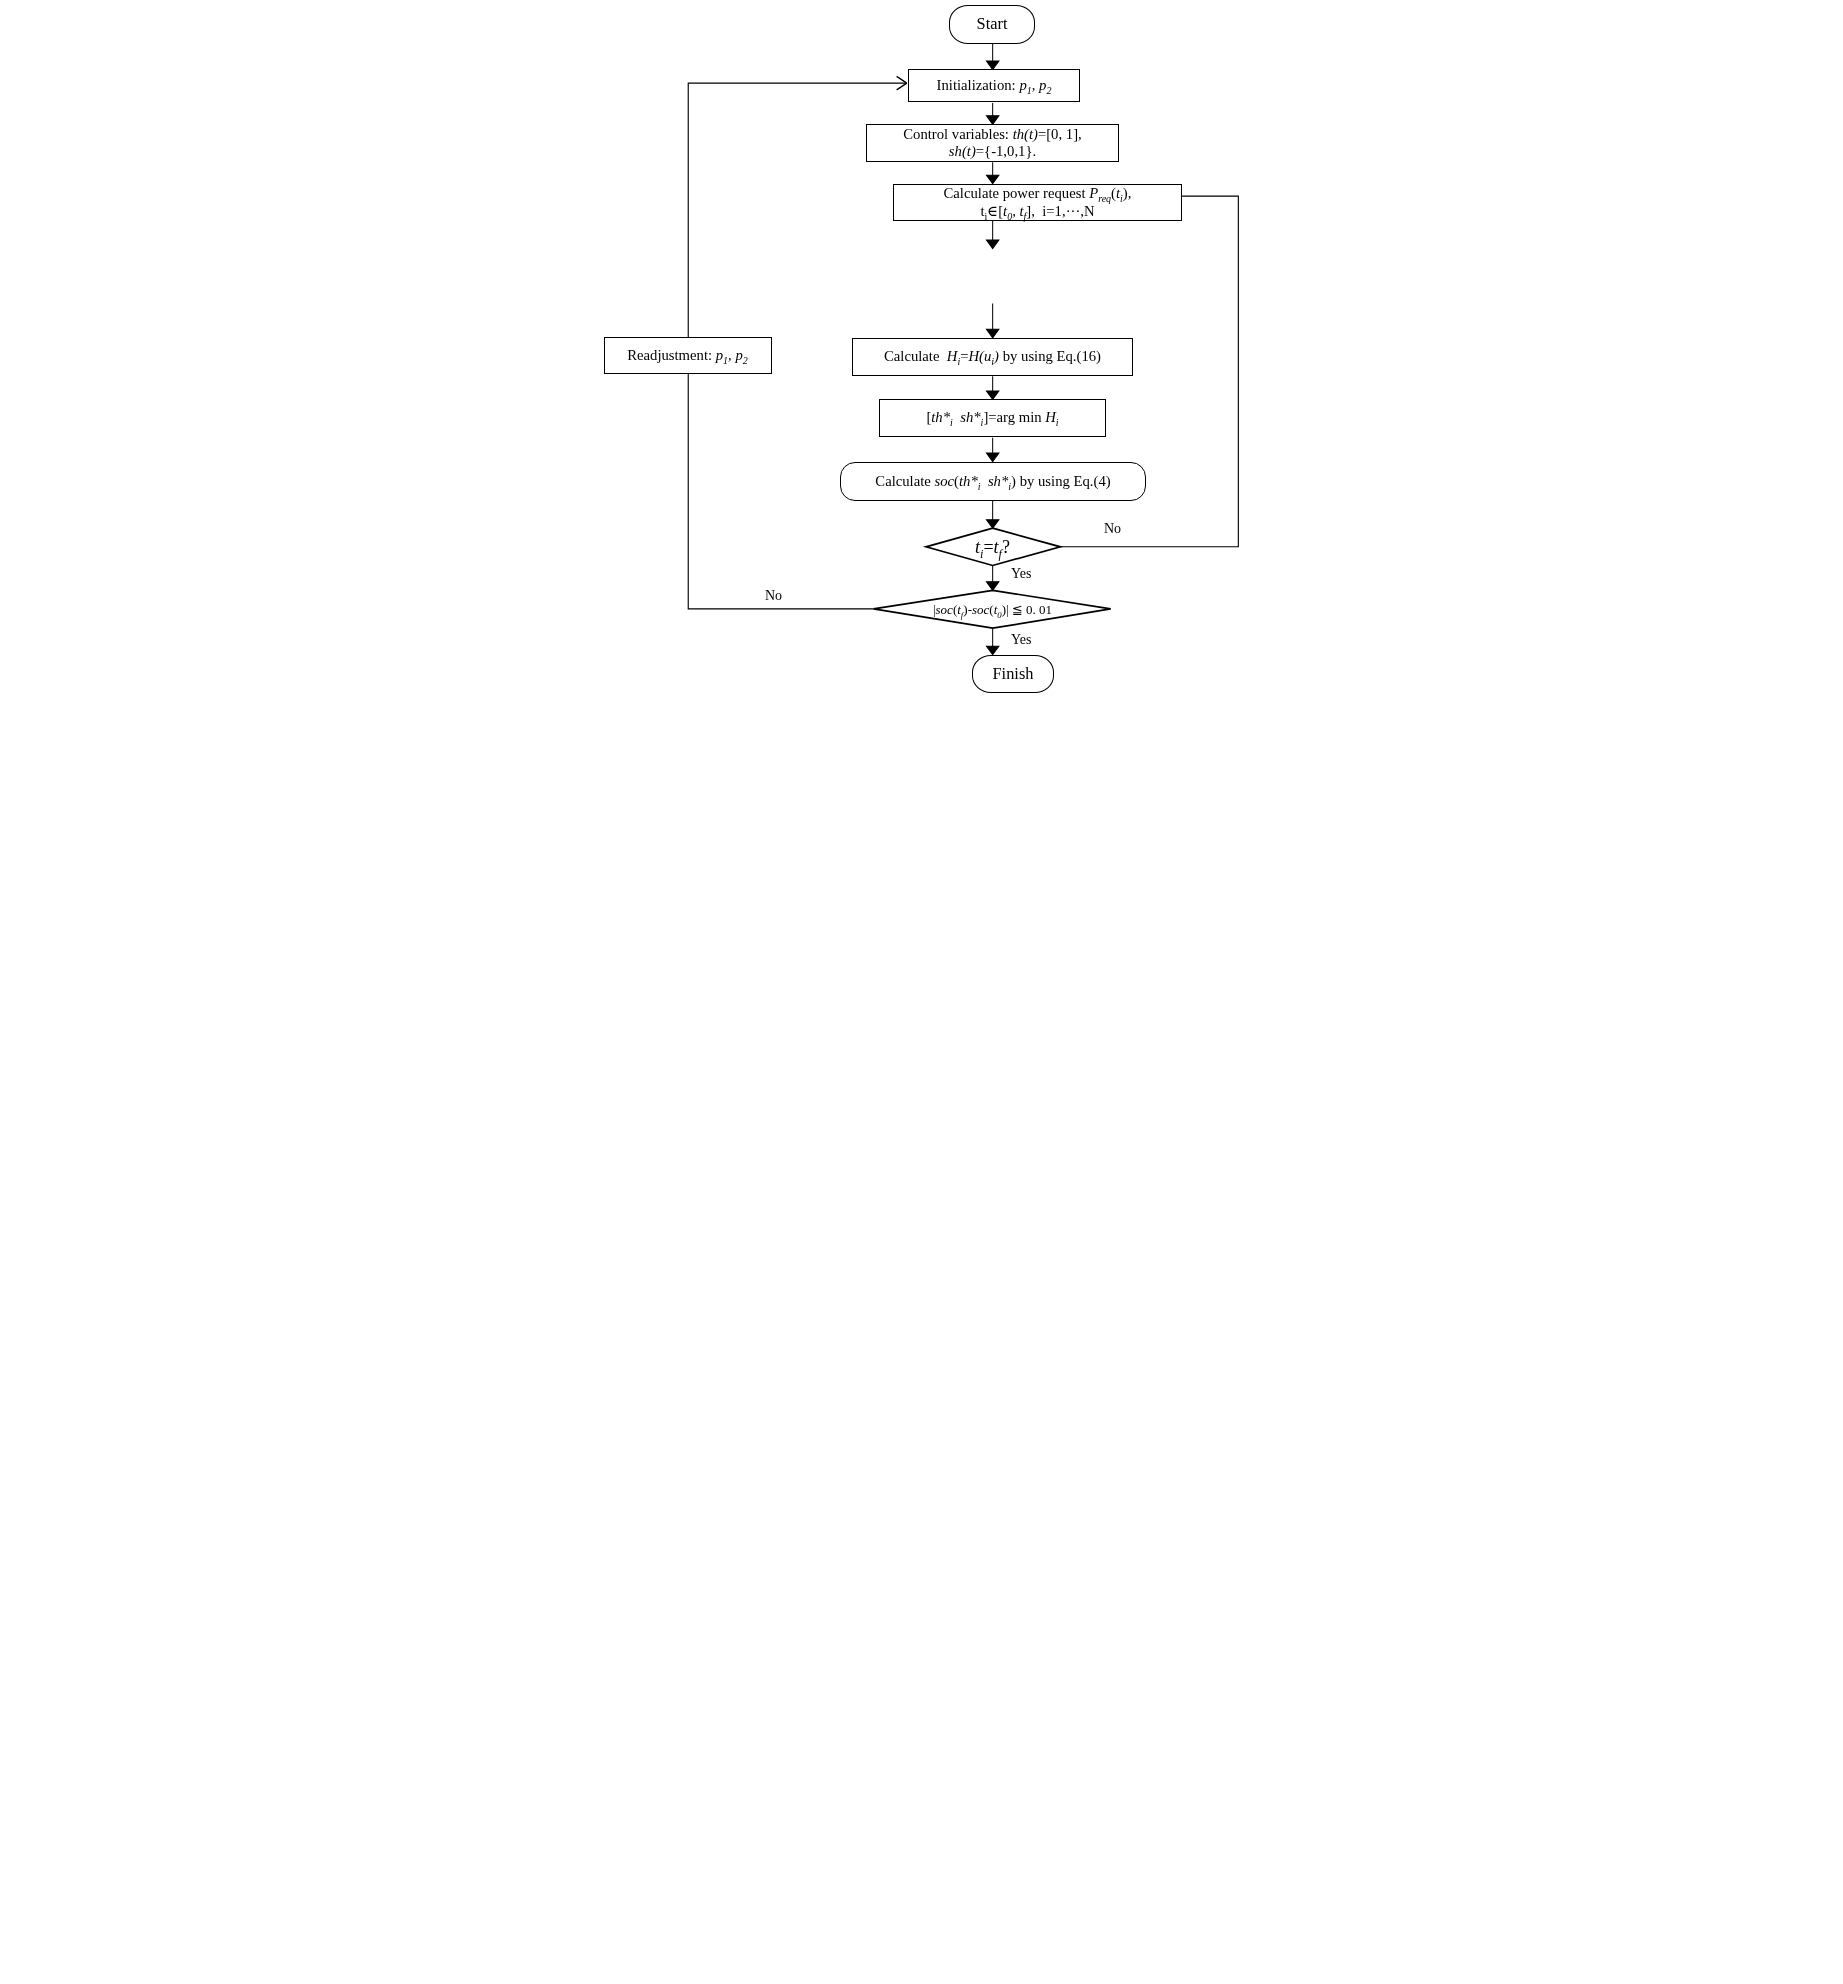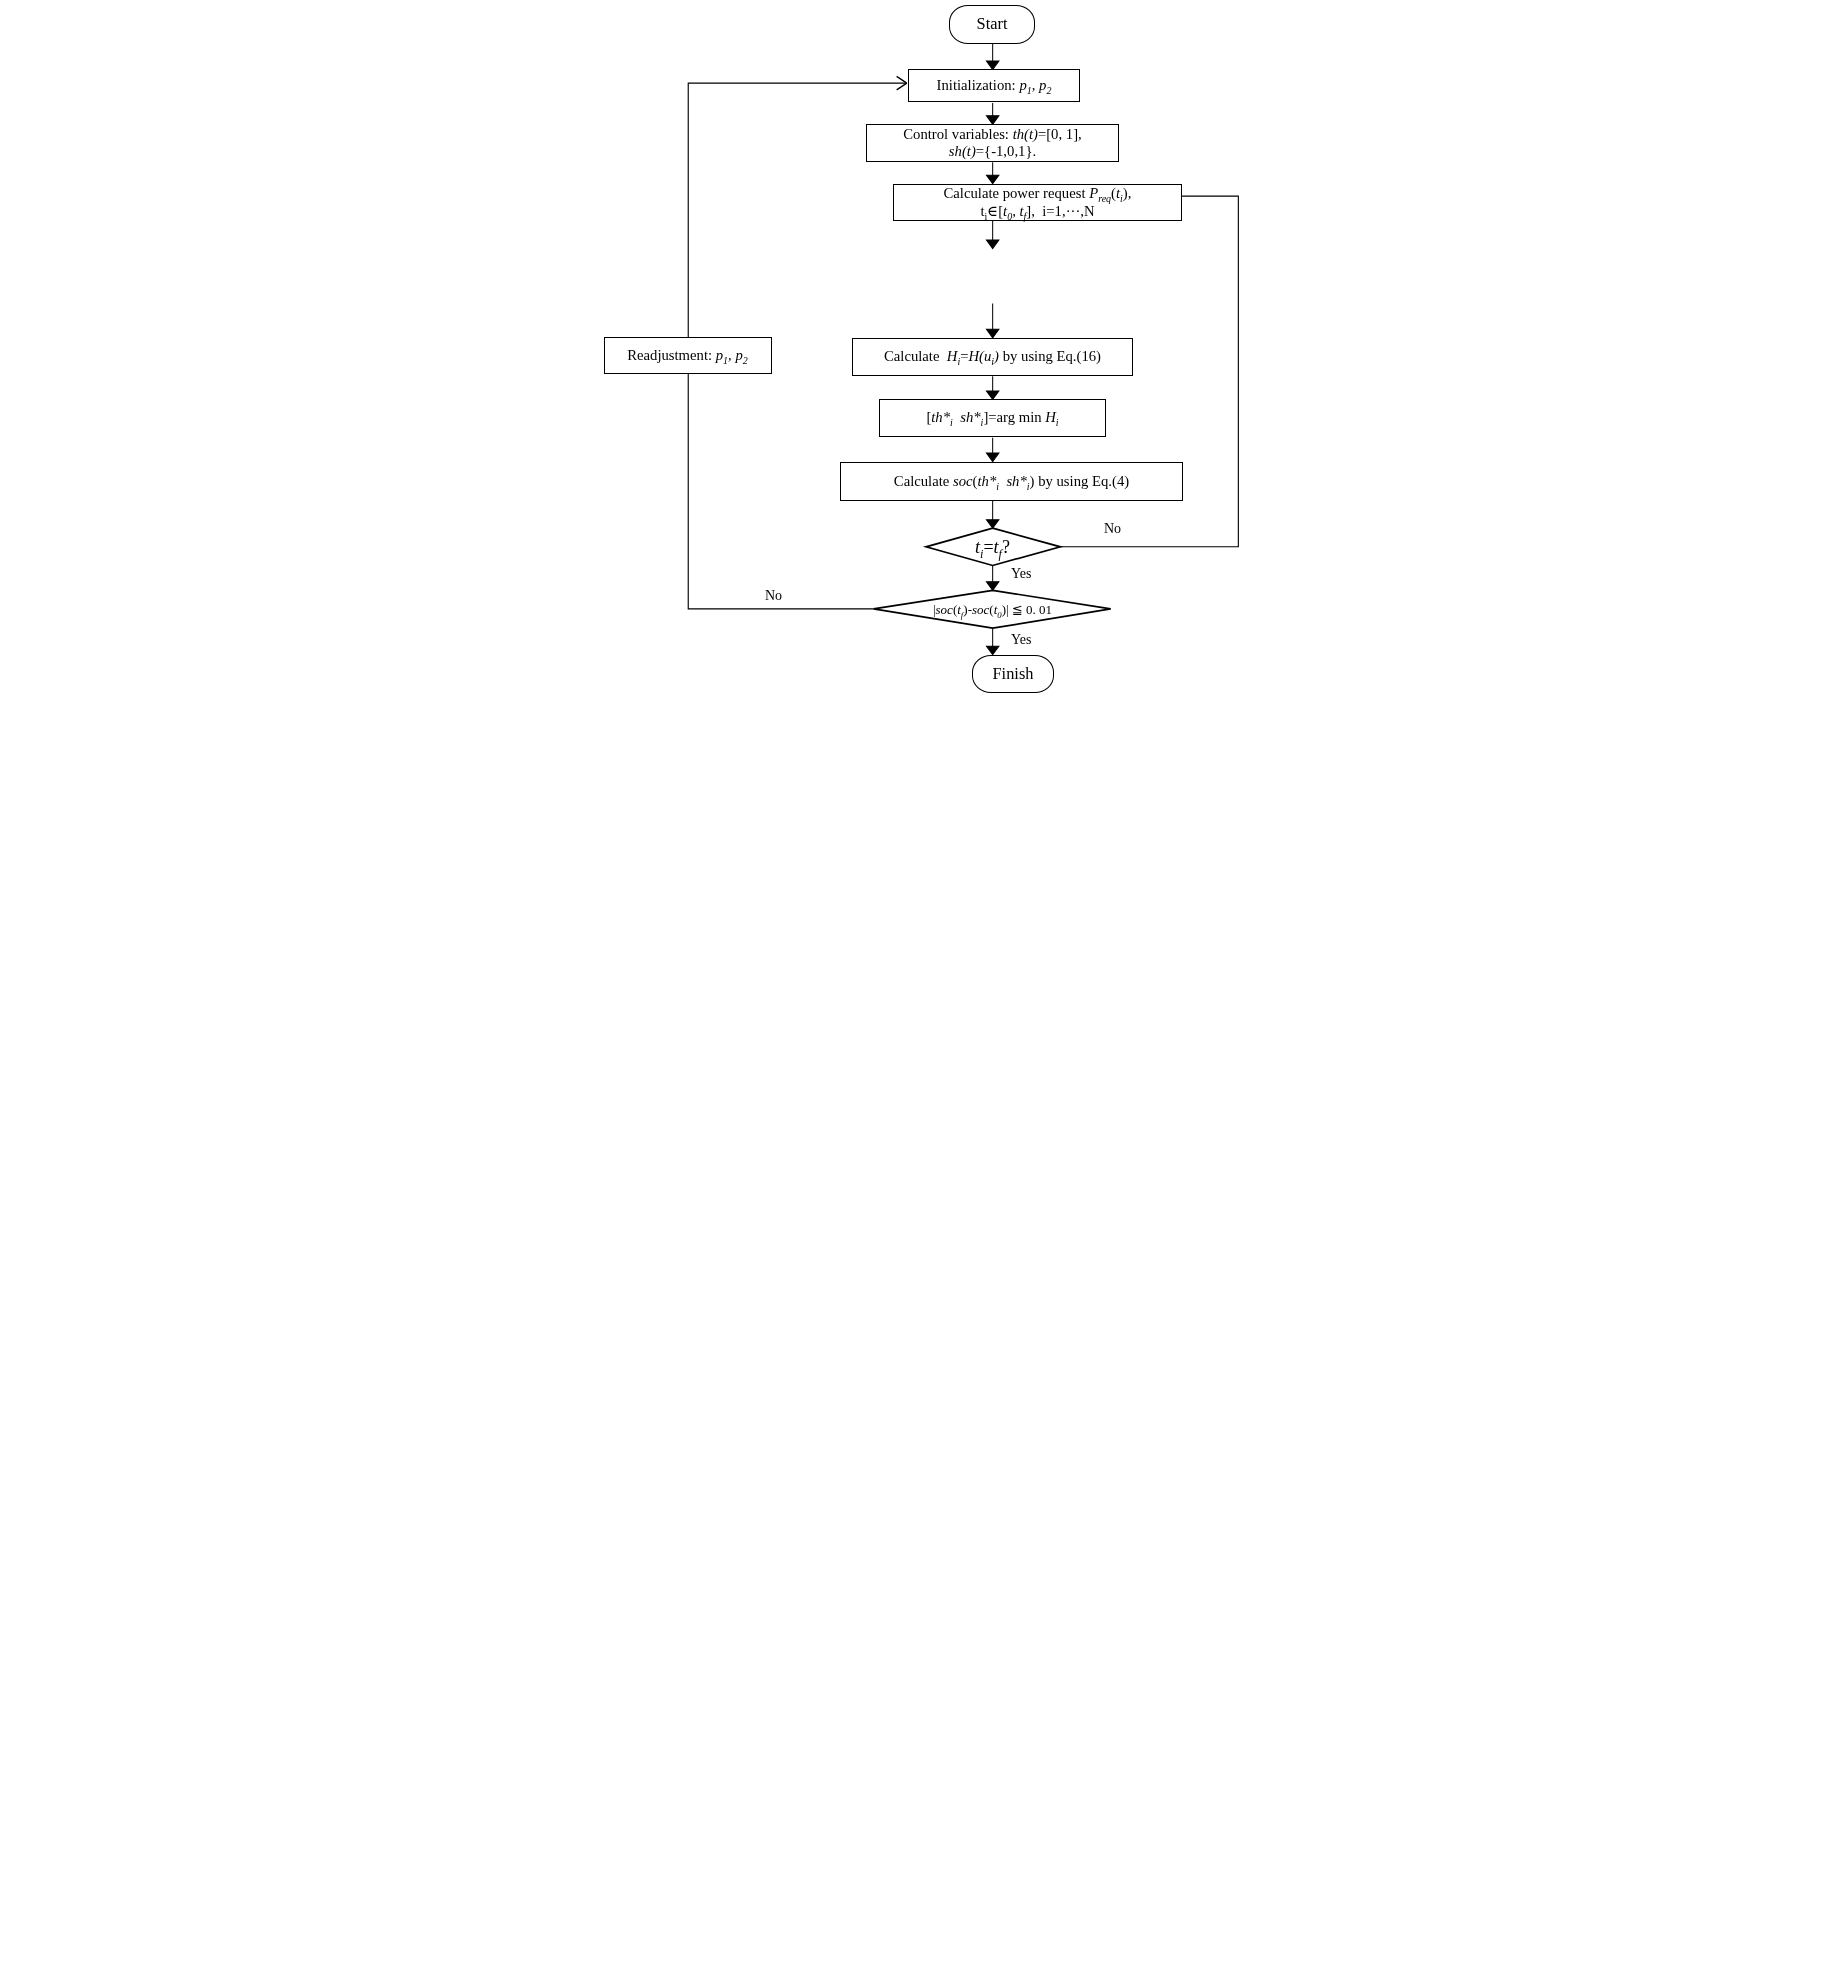--- a/index.html
+++ b/index.html
@@ -121,21 +121,21 @@
 
 
   <div class="node" style="left:253px; top:338px; width:281px; height:38px;">
     <span>Calculate &nbsp;<i>H<sub>i</sub></i>=<i>H(u<sub>i</sub>)</i> by using Eq.(16)</span>
   </div>
 
   <div class="node" style="left:280px; top:399px; width:227px; height:38px;">
     <span>[<i>th*<sub>i</sub></i>&nbsp; <i>sh*<sub>i</sub></i>]=arg min <i>H<sub>i</sub></i></span>
   </div>
 
-  <div class="node" style="left:241px; top:462px; width:343px; height:39px;">
+  <div class="node" style="left:241px; top:462px; width:306px; height:39px;border-radius:15px;">
     <span>Calculate <i>soc</i>(<i>th*<sub>i</sub></i>&nbsp; <i>sh*<sub>i</sub></i>) by using Eq.(4)</span>
   </div>
 
   <div class="node" style="left:4.5px; top:337px; width:168px; height:37px;">
     <span>Readjustment: <i>p<sub>1</sub>, p<sub>2</sub></i></span>
   </div>
 
   <div class="node terminal" style="left:373px; top:655px; width:82px; height:38px;">
     <span>Finish</span>
   </div>

